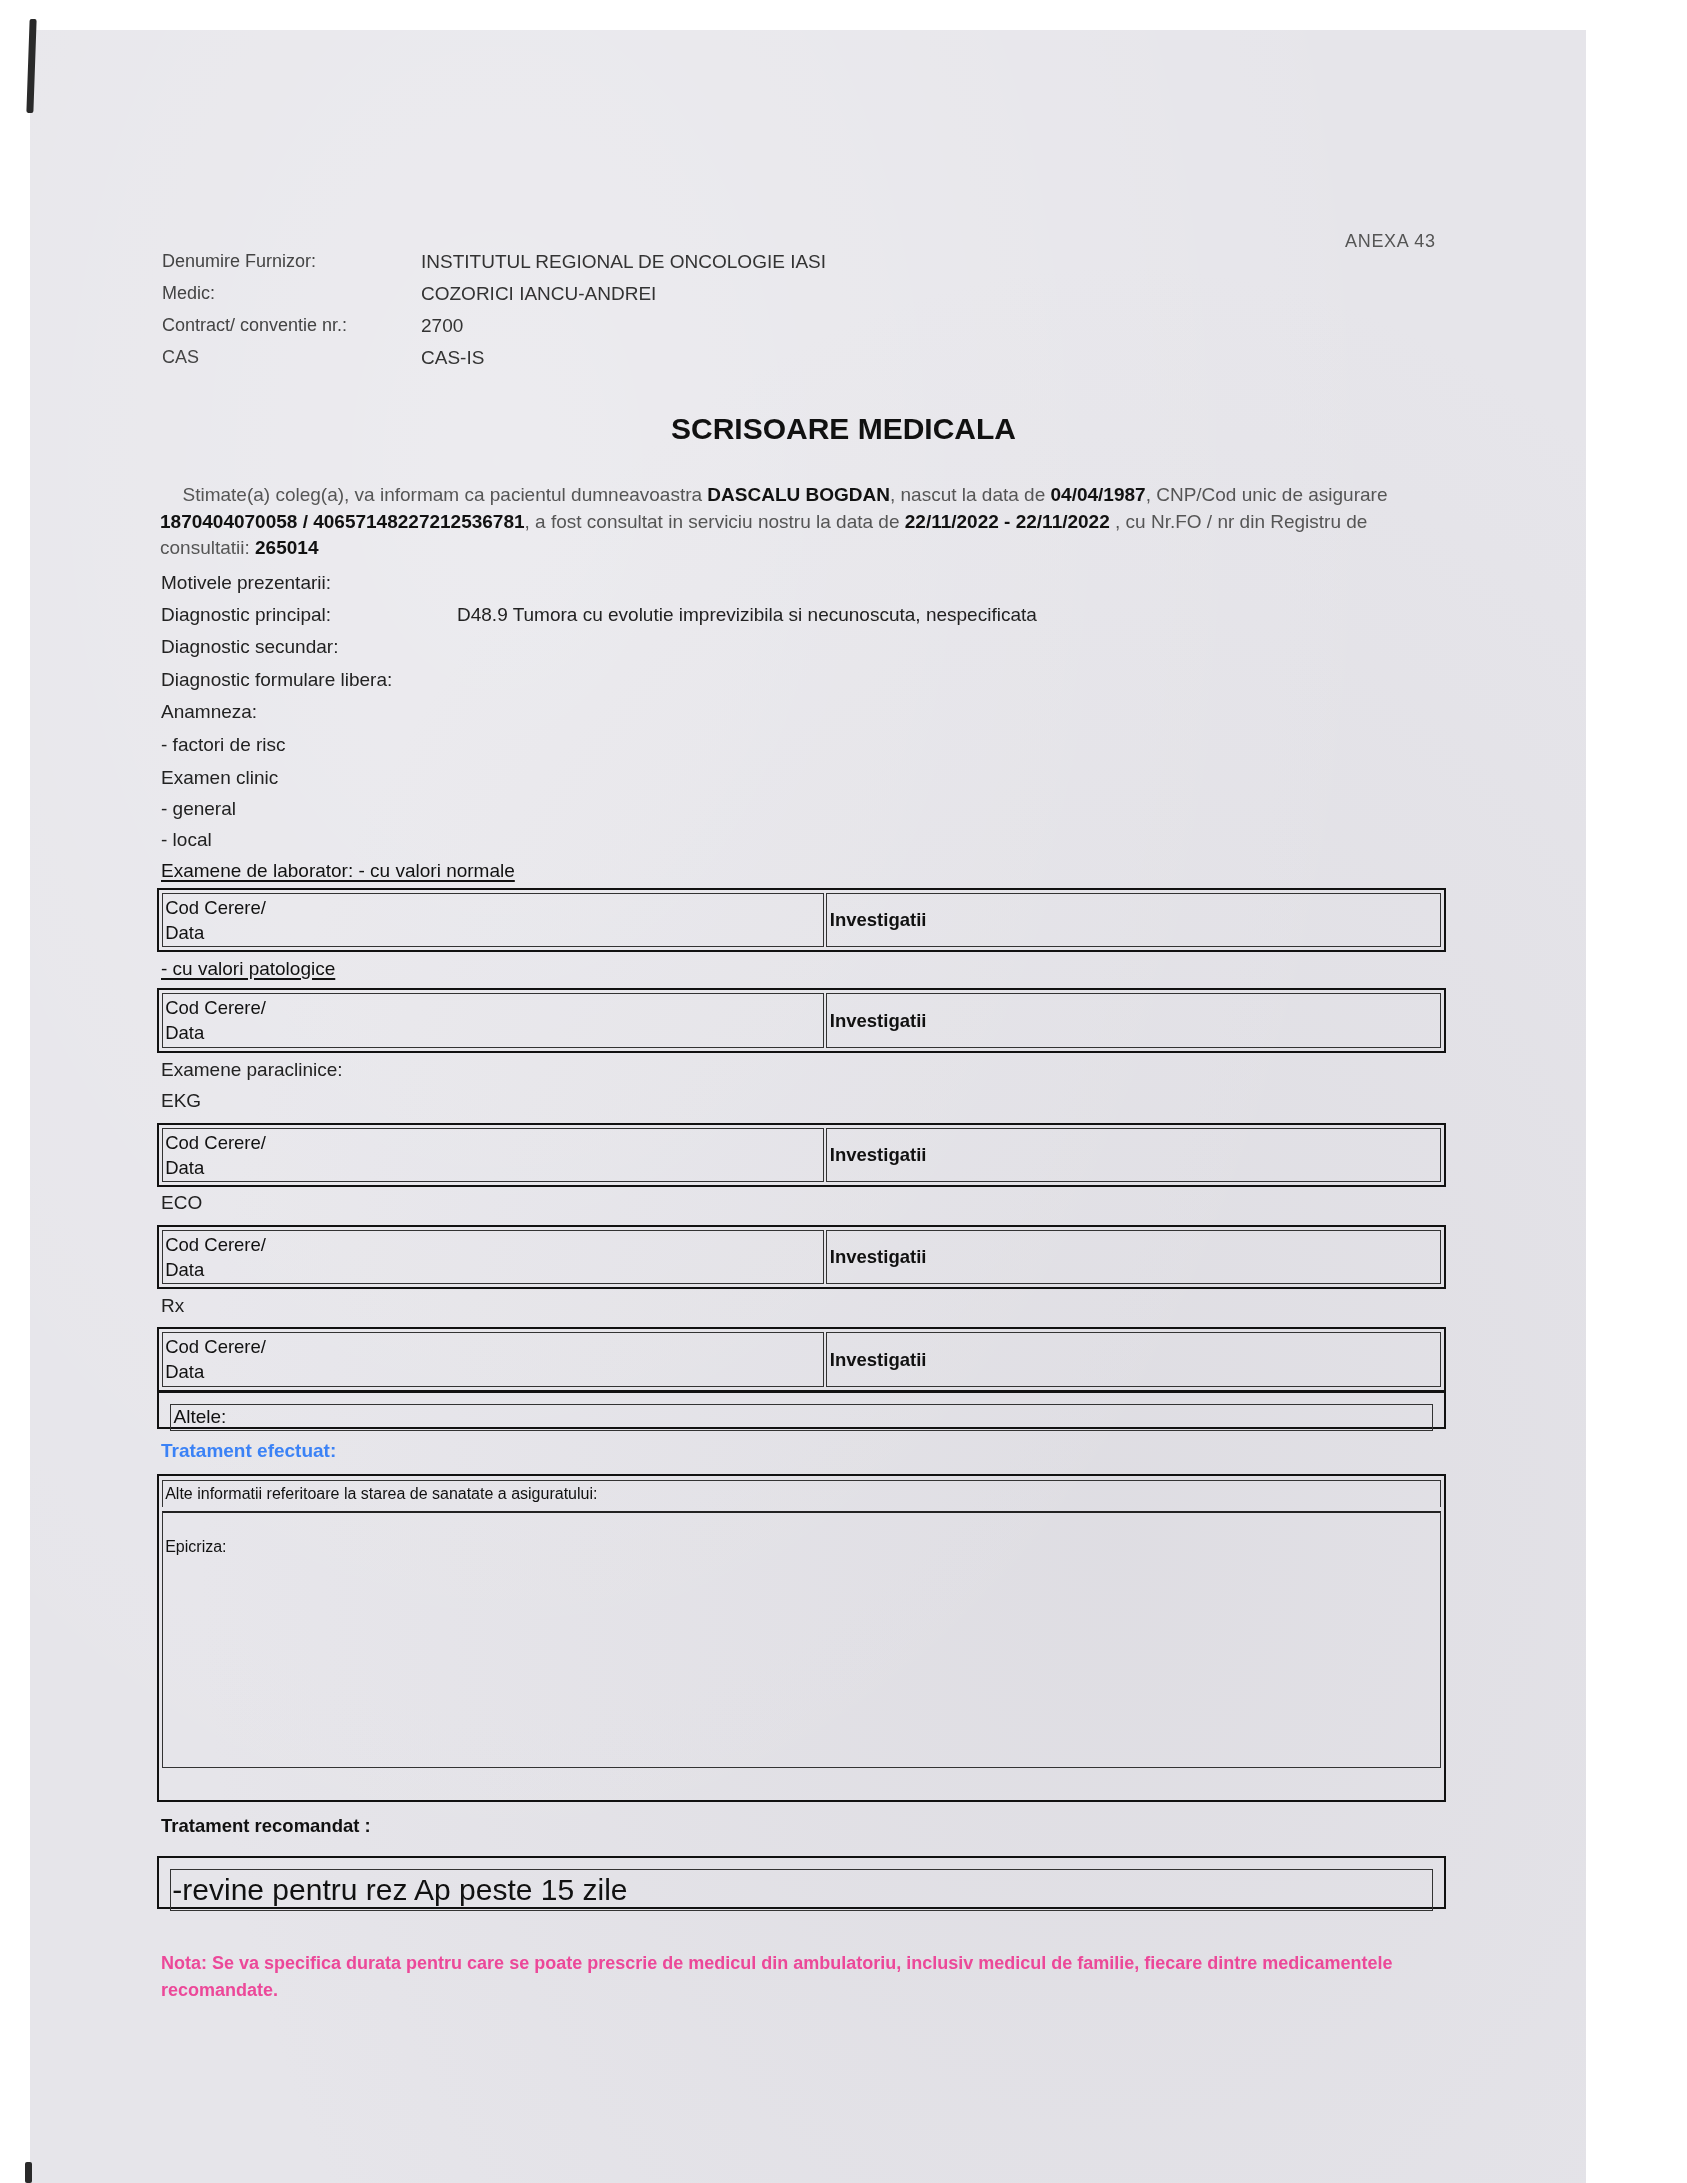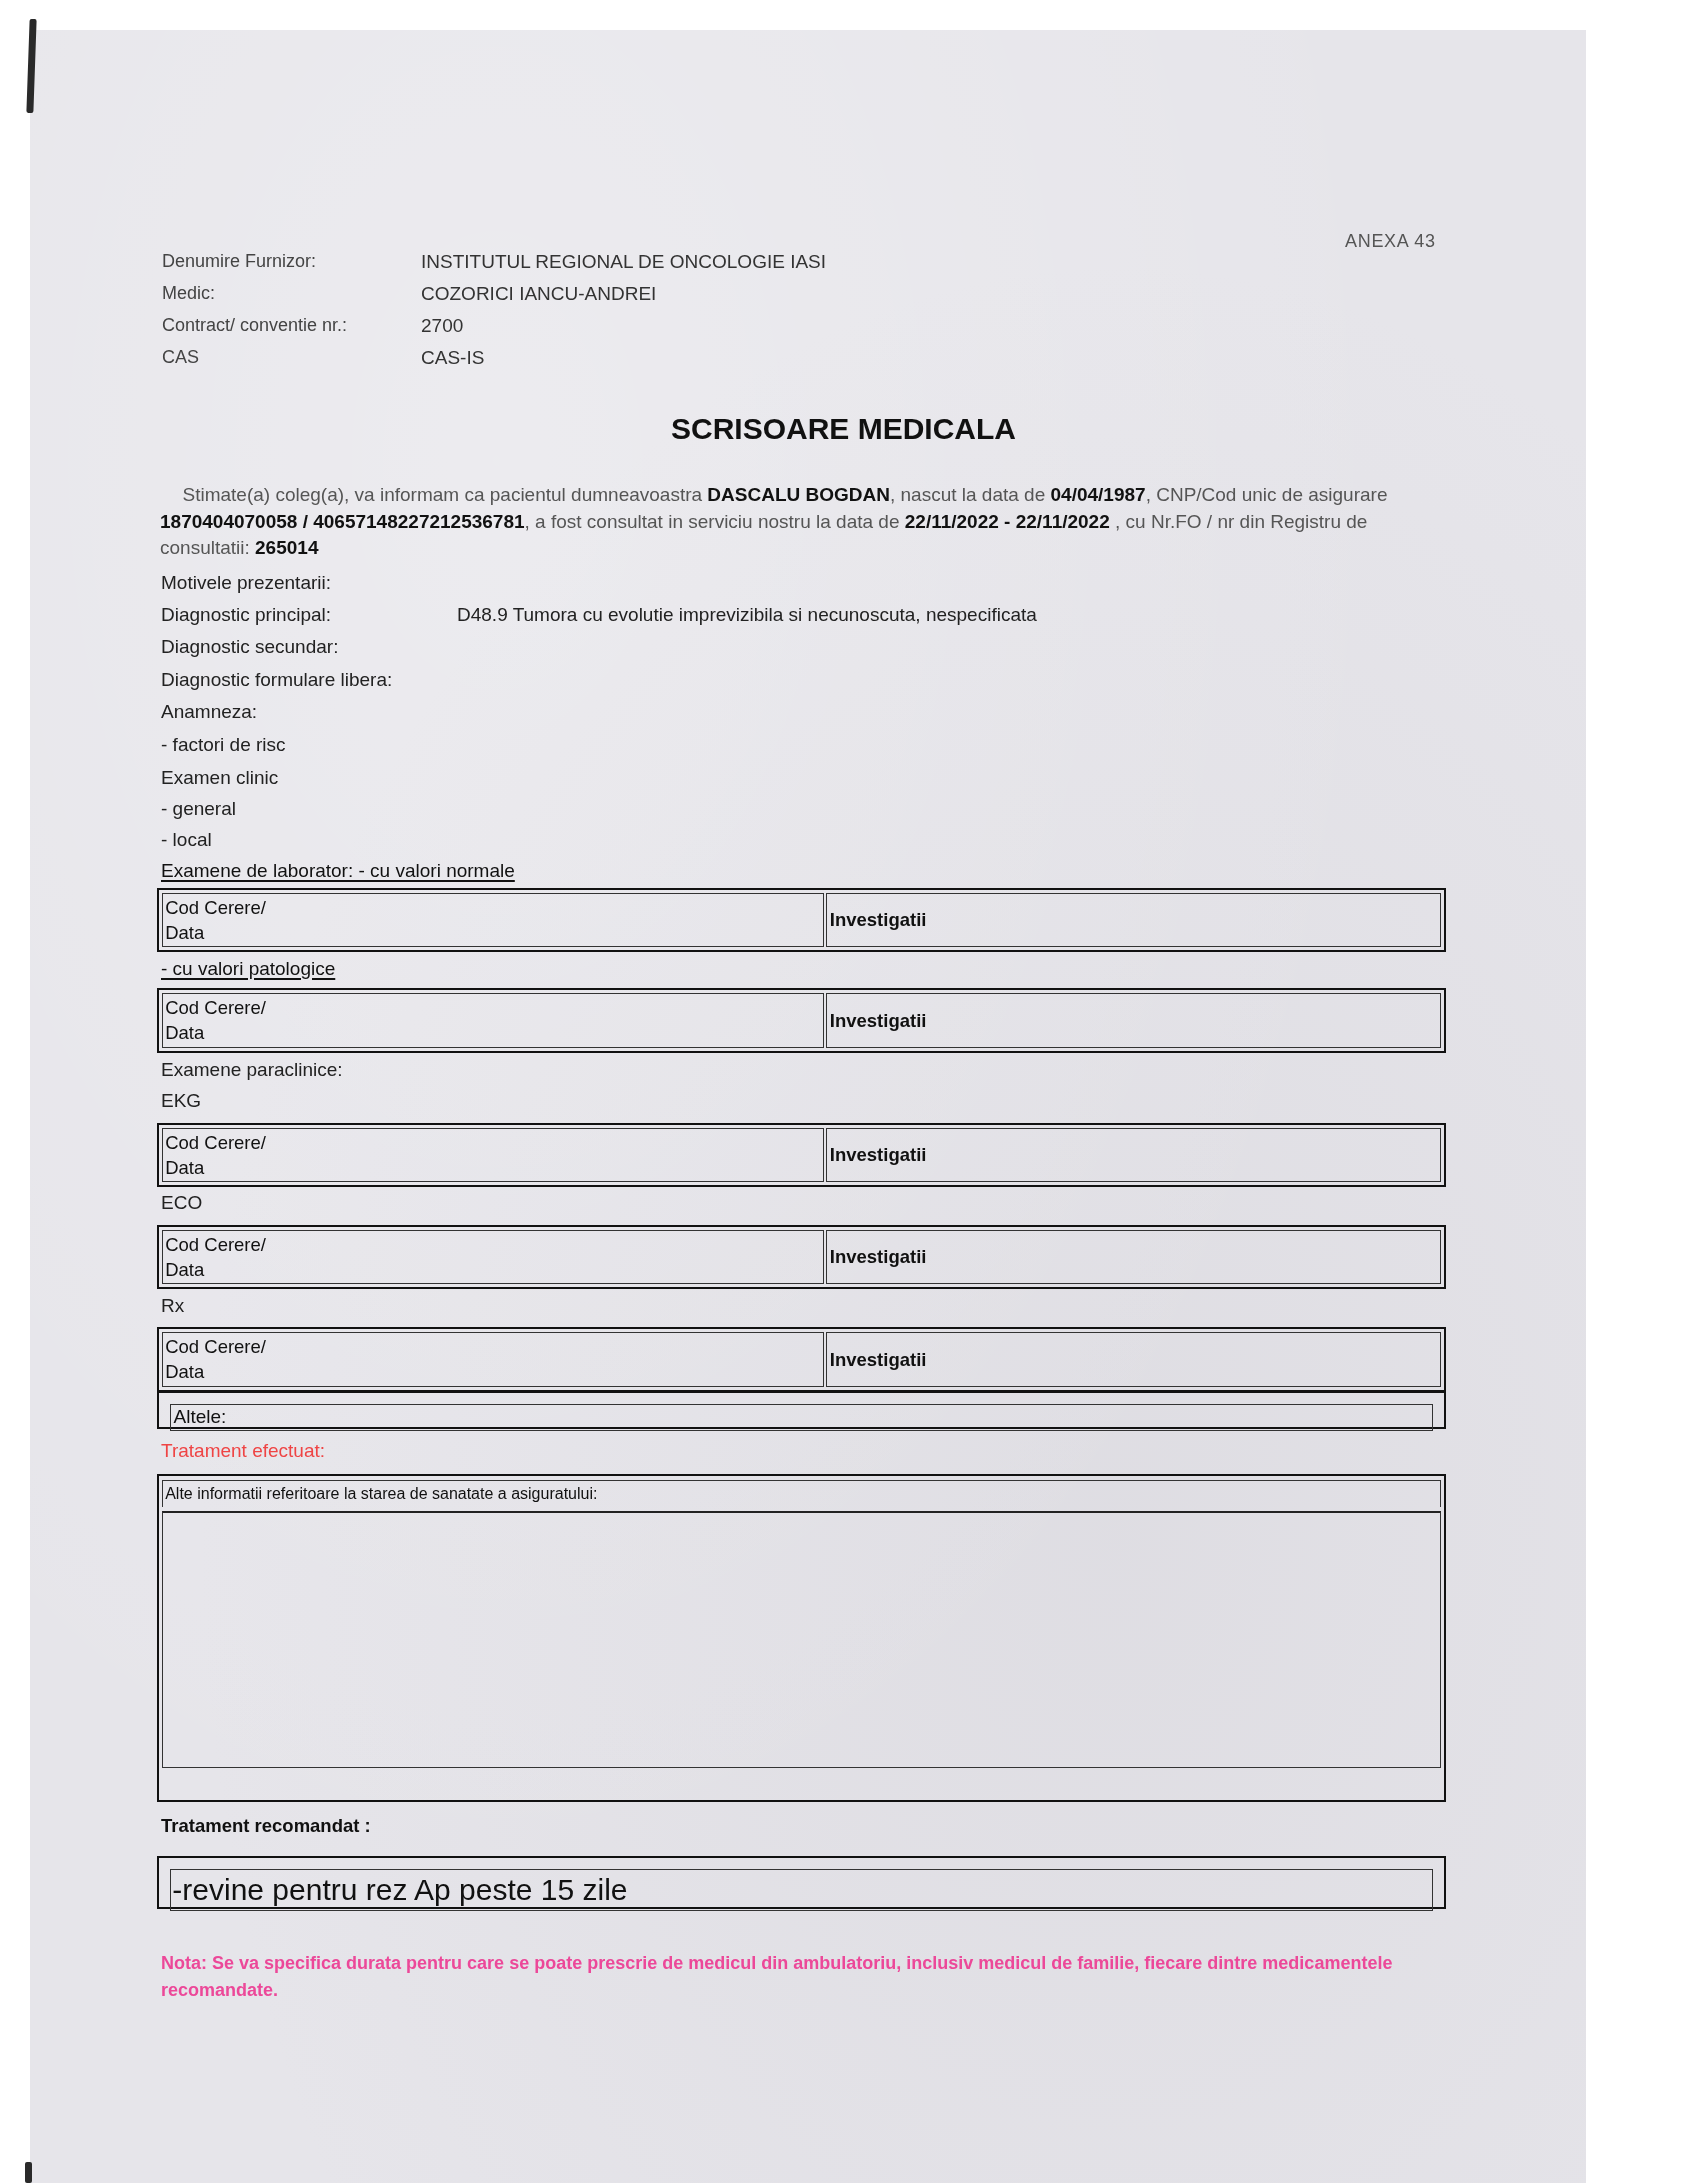--- a/index.html
+++ b/index.html
@@ -122,25 +122,26 @@
   <div class="cell c1">
       <div>Cod Cerere/</div>
       <div>Data</div>
     </div>
   <div class="cell c2">Investigatii</div>
 </div>
 <div class="single" style="top:1391px; height:38px">
   <div class="inner">Altele:</div>
 </div>
 
-<div class="abs lbl" style="top:1440px; font-weight:normal; color:#ef4444">Tratament efectuat:</div>
+<div class="abs lbl" style="top:1440px; font-weight:bold; color:#3b82f6">Tratament efectuat:</div>
 
 <div class="single" style="top:1474px; height:328px; padding:4px 2.6px 2.6px 2.6px">
   <div class="inner small-lbl" style="font-size:16px; padding:4px 2.6px; border-bottom:none">Alte informatii referitoare la starea de sanatate a asiguratului:</div>
   <div class="inner" style="margin-top:4px; height:251px; border-top:2px solid #222">
+    <div class="small-lbl" style="margin-top:24px; margin-bottom:12px">Epicriza:</div>
   </div>
 </div>
 
 <div class="abs bold-lbl" style="left:161px; top:1815px">Tratament recomandat :</div>
 <div class="single" style="top:1856px; height:53px">
   <div class="inner big" style="font-size:30px; line-height:40px; padding:0 1.3px">-revine pentru rez Ap peste 15 zile</div>
 </div>
 
 <div class="abs nota">Nota: Se va specifica durata pentru care se poate prescrie de medicul din ambulatoriu, inclusiv medicul de familie, fiecare dintre medicamentele recomandate.</div>
 

